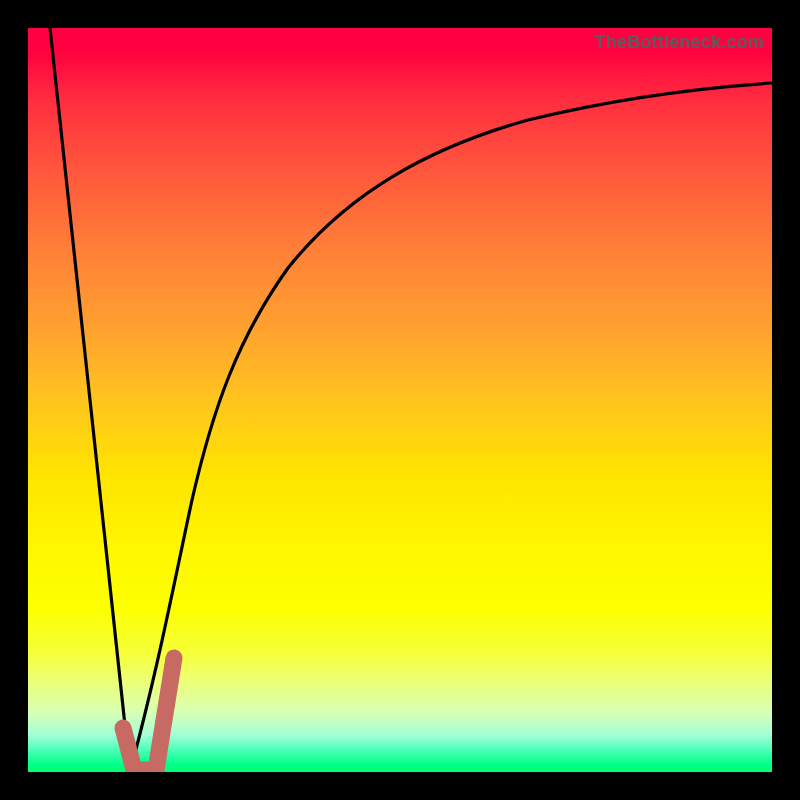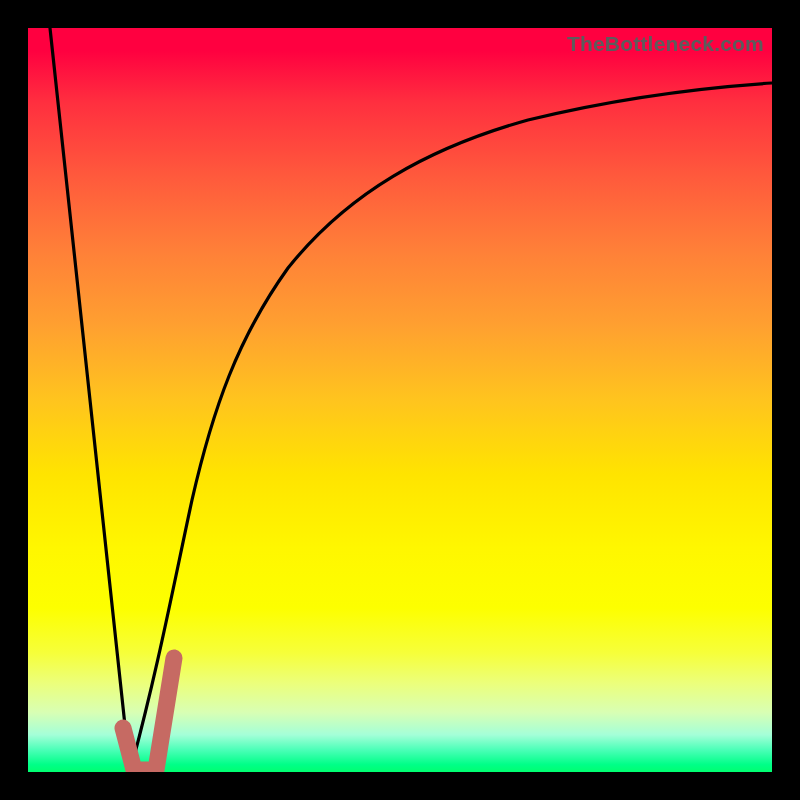--- a/index.html
+++ b/index.html
@@ -47,21 +47,21 @@
     left: 0;
     top: 0;
     width: 744px;
     height: 744px;
   }
   .attribution {
     position: absolute;
     top: 4px;
     right: 8px;
     font-family: Arial, Helvetica, sans-serif;
-    font-size: 21px;
+    font-size: 18px;
     font-weight: 600;
     color: #5c5c5c;
     letter-spacing: 0.2px;
     user-select: none;
   }
 </style>
 </head>
 <body>
 
 <div class="outer">

